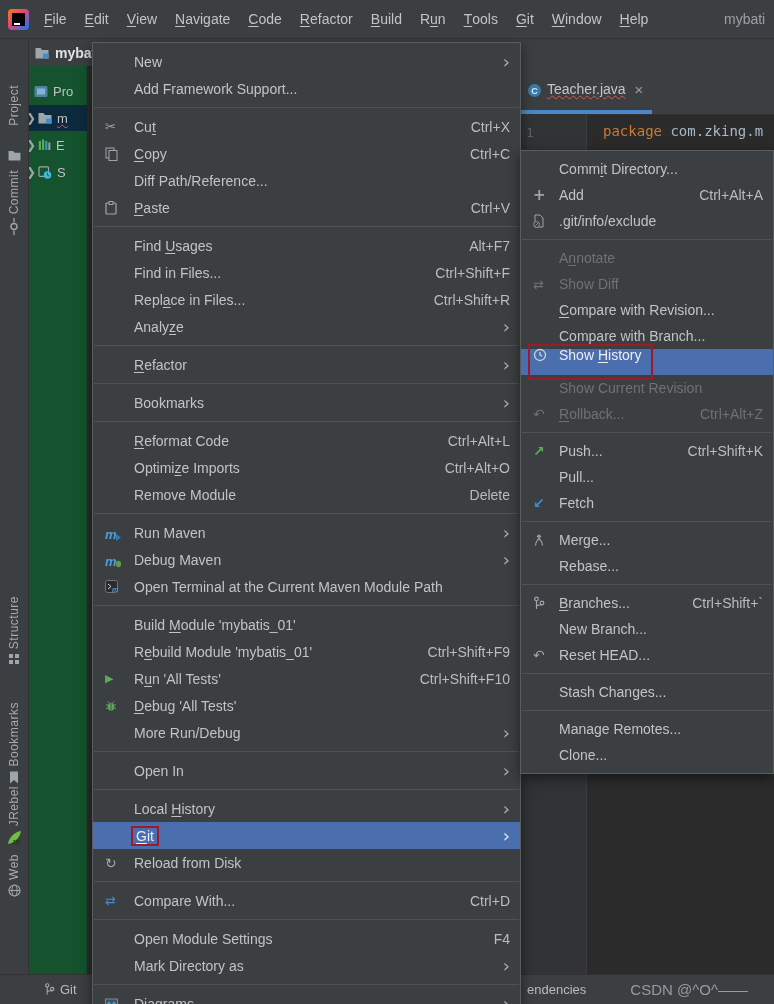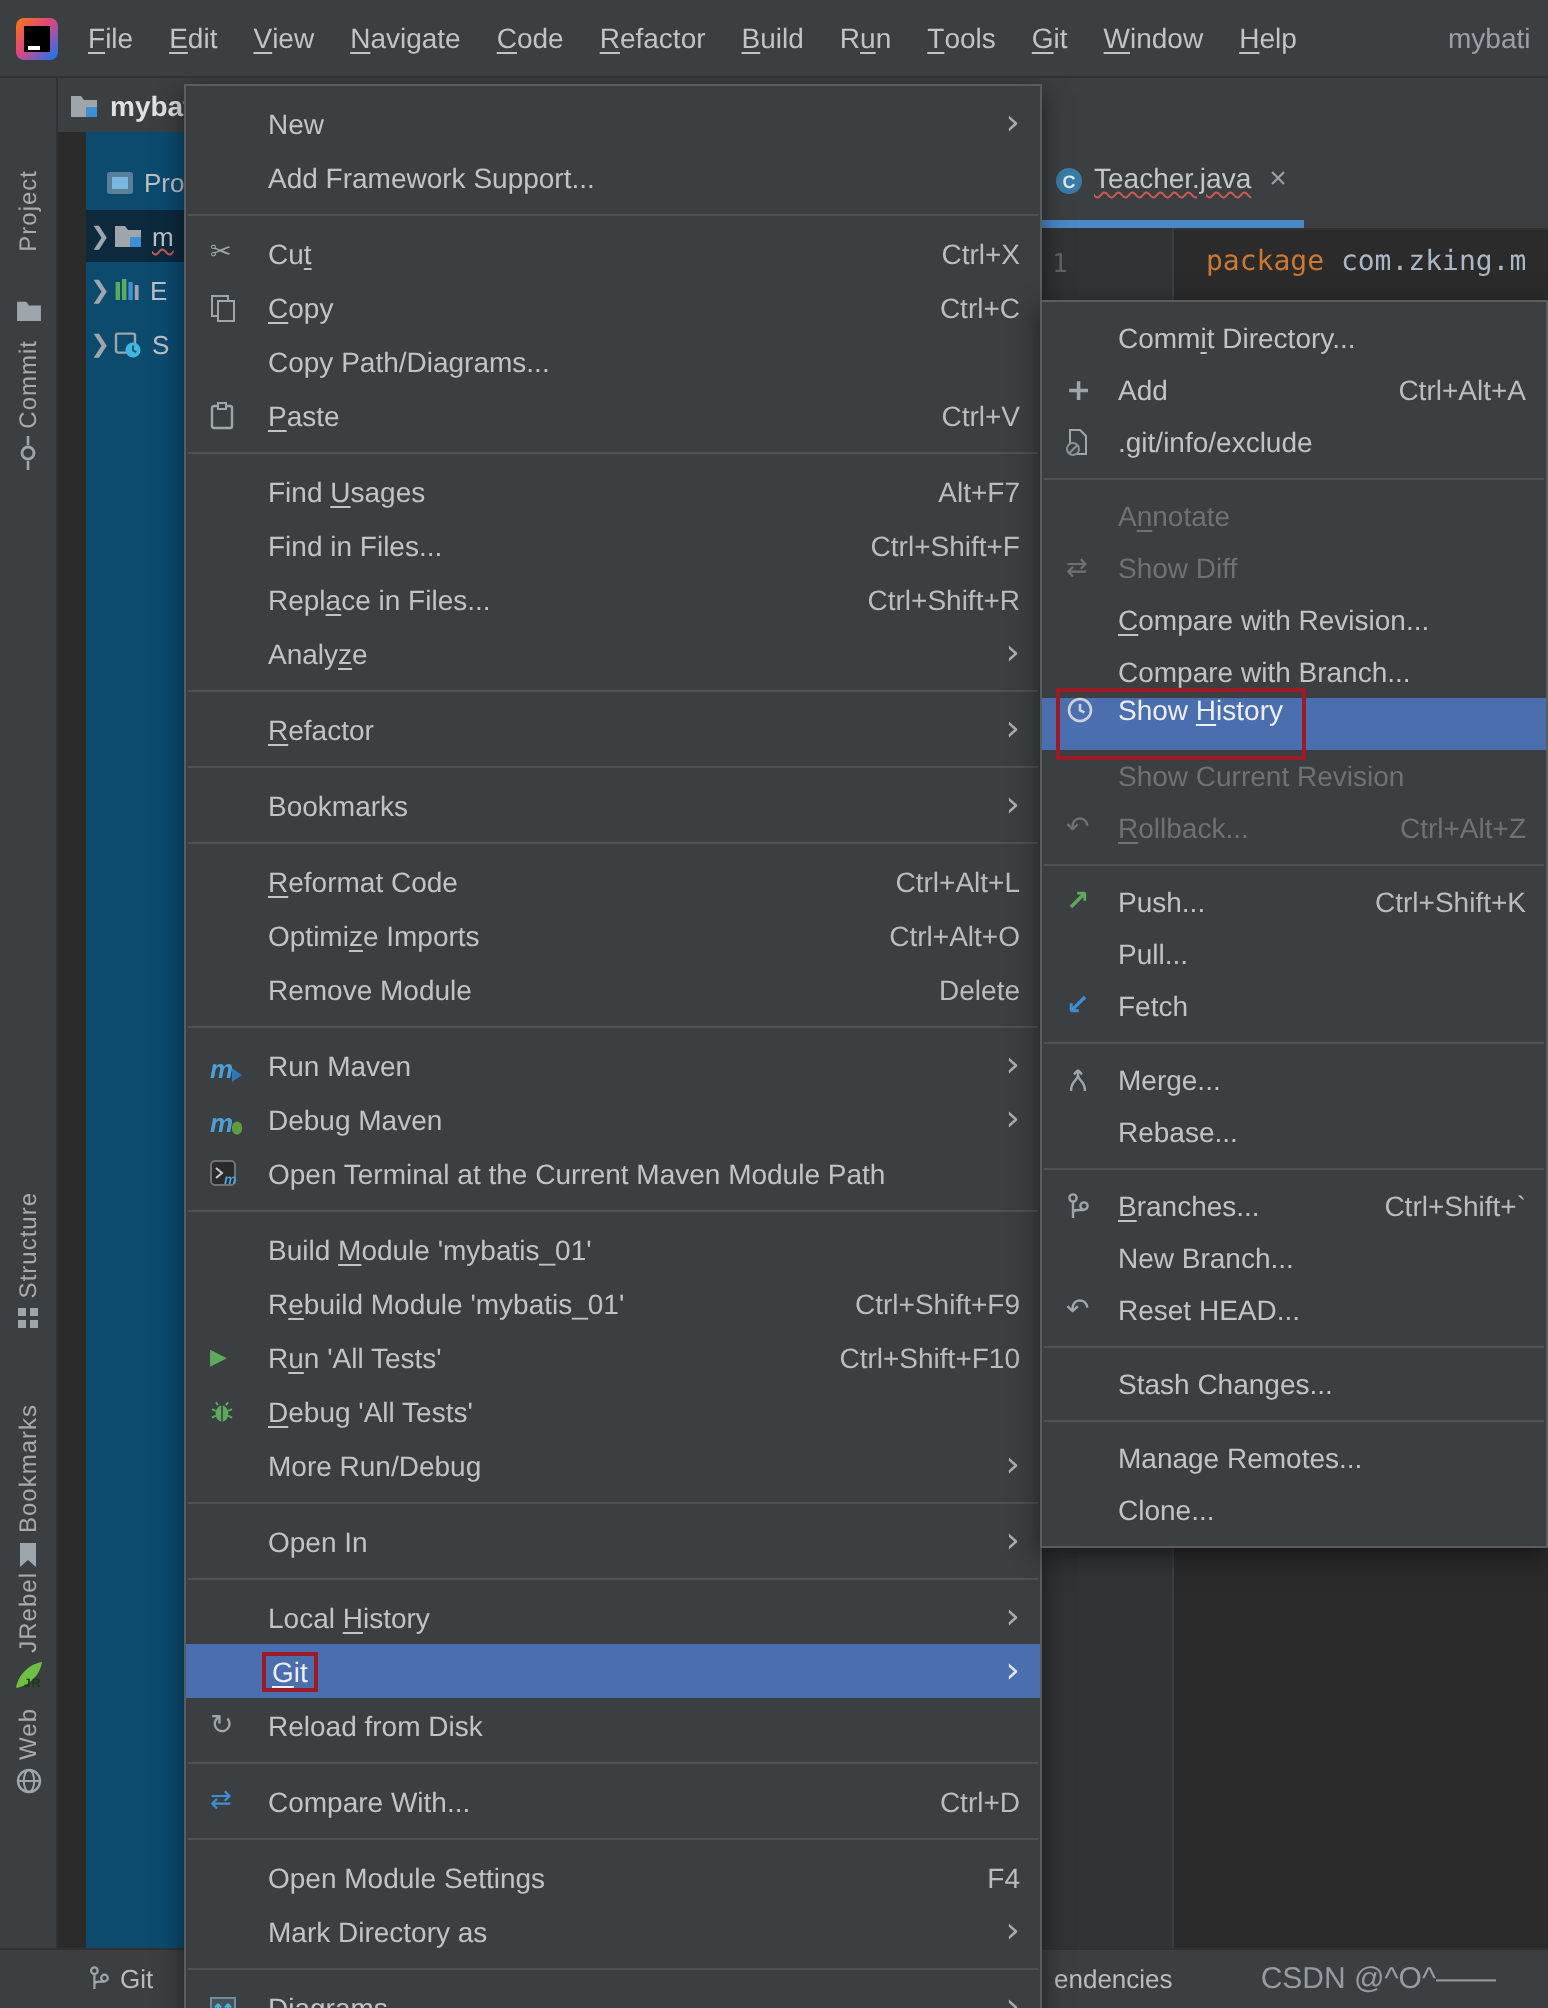--- a/index.html
+++ b/index.html
@@ -27,21 +27,21 @@
 
   
   #left-strip{position:absolute;left:0;top:38px;bottom:29px;width:28px;background:#3c3f41;
               border-right:1px solid #323232;z-index:3}
   .strip-item{position:absolute;left:0;width:28px;display:flex;flex-direction:column;align-items:center;
               color:#a7abaf;font-size:12px;letter-spacing:.5px;cursor:default}
   .vtext{writing-mode:vertical-rl;transform:rotate(180deg)}
   .strip-item .sic{margin-top:4px}
 
   
-  #project-panel{position:absolute;left:43px;top:66px;width:63px;bottom:29px;background:#0c4a6e;z-index:2;overflow:hidden}
+  #project-panel{position:absolute;left:24px;top:66px;width:63px;bottom:29px;background:#14532d;z-index:2;overflow:hidden}
   .tree-row{position:absolute;left:0;right:0;height:26px;display:flex;align-items:center;font-size:13px;white-space:nowrap}
   .tree-row.sel{background:#0d293e}
   .tree-row .chev{width:14px;text-align:center;color:#9fa6ab;font-size:12px}
   .tree-row .ticon{margin-right:5px}
   .squig{text-decoration-line:underline;text-decoration-style:wavy;text-decoration-color:#cf5b56;text-decoration-thickness:1px}
 
   
   #editor{position:absolute;left:519px;top:66px;right:0;bottom:29px;background:#2b2b2b;z-index:1}
   #tab-strip{height:48px;background:#3c3f41;border-bottom:1px solid #323232;display:flex;align-items:flex-end}
   .tab{display:flex;align-items:center;gap:6px;height:42px;padding:0 9px 0 8px;margin-left:1px;
@@ -286,21 +286,21 @@
         <svg width="13" height="14" viewBox="0 0 13 14">
           <rect x="1" y="1" width="8" height="10" fill="none" stroke="#9fa6ab"></rect>
           <rect x="4" y="3.5" width="8" height="10" fill="#3c3f41" stroke="#9fa6ab"></rect>
         </svg>
       </span>
       <span class="lbl"><u>C</u>opy</span>
       <span class="tail">Ctrl+C</span>
     </div>
     <div class="mi">
       <span class="ic"></span>
-      <span class="lbl">Copy Path/Diagrams...</span>
+      <span class="lbl">Diff Path/Reference...</span>
       <span class="tail"></span>
     </div>
     <div class="mi">
       <span class="ic">
         <svg width="12" height="14" viewBox="0 0 12 14">
           <rect x="1" y="2" width="10" height="11" rx="1" fill="none" stroke="#9fa6ab" stroke-width="1.2"></rect>
           <rect x="4" y="0.5" width="4" height="3" fill="#3c3f41" stroke="#9fa6ab"></rect>
         </svg>
       </span>
       <span class="lbl"><u>P</u>aste</span>

